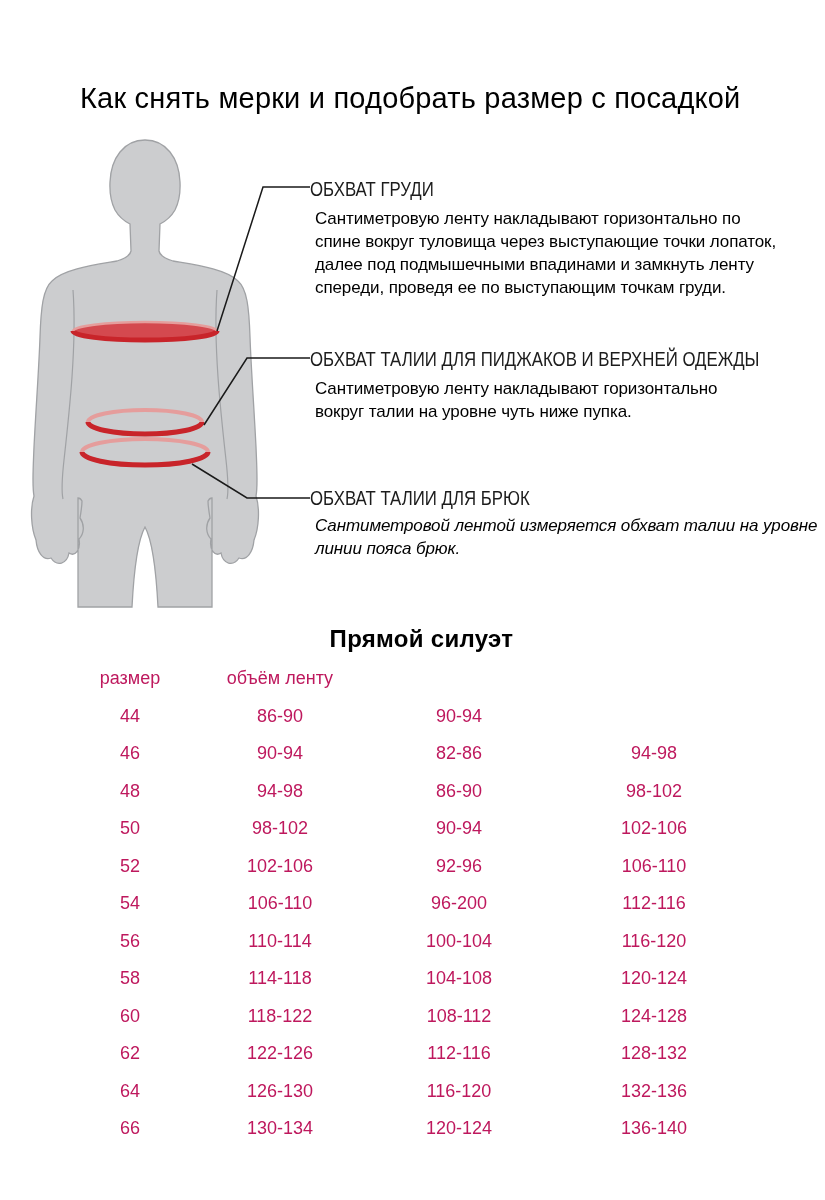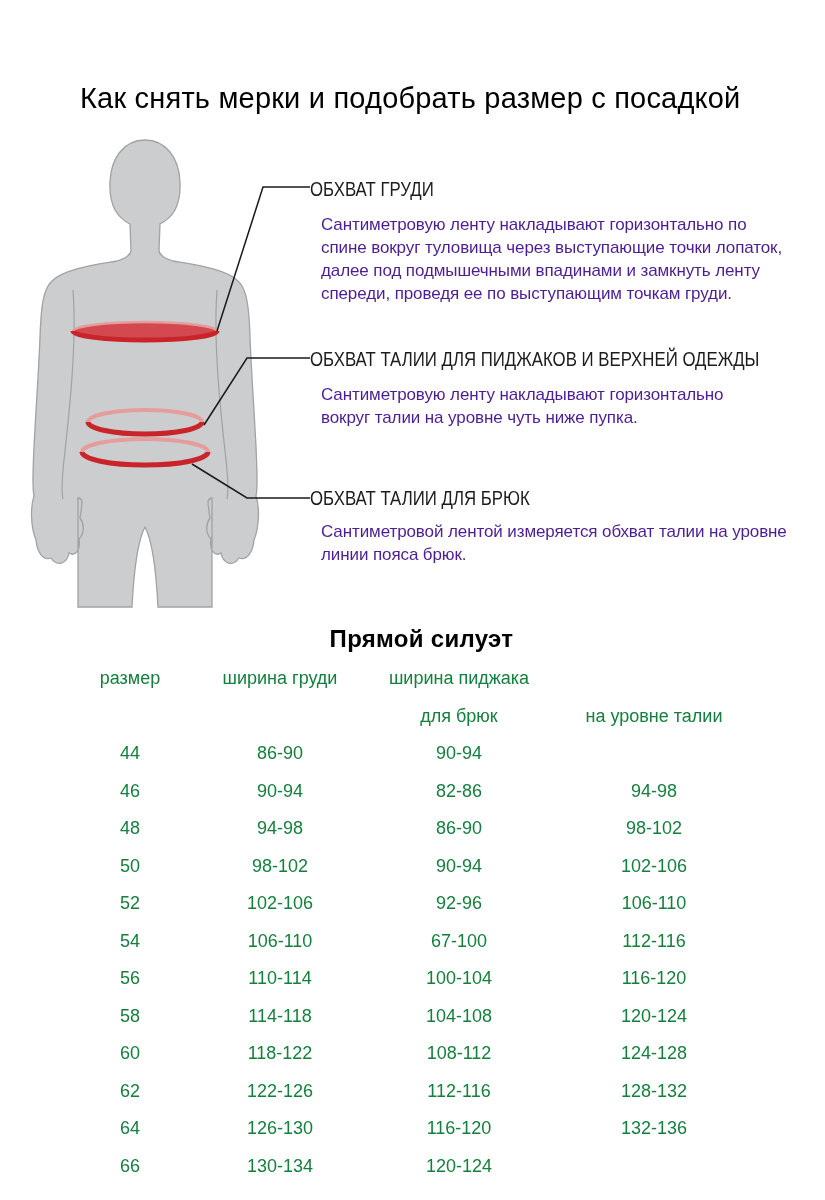--- a/index.html
+++ b/index.html
@@ -16,33 +16,33 @@
   .fig-line{fill:none;stroke:var(--body-outline);stroke-width:1.2;}
   .tape-mid{fill:var(--tape-mid);}
   .tape-dark{fill:none;stroke:var(--tape-red);}
   .tape-light{fill:none;stroke:var(--tape-pink);}
   .leader{fill:none;stroke:var(--leader-line);stroke-width:1.5;}
   .m-heading{
     position:absolute;left:310px;margin:0;font-size:21px;font-weight:400;
     white-space:nowrap;transform:scaleX(.8);transform-origin:left top;color:#1c1c1c;
   }
   .m-desc{
-    position:absolute;left:311px;margin:10px;font-size:17px;line-height:23px;
-    white-space:pre-line;color:#4c1d95;letter-spacing:-0.1px;
+    position:absolute;left:311px;margin:4px;font-size:17px;line-height:23px;
+    white-space:pre-line;color:#000000;letter-spacing:-0.1px;
   }
   .h1-pos{top:177px;} .d1-pos{top:203px;}
   .h2-pos{top:347px;} .d2-pos{top:373px;}
-  .h3-pos{top:486px;} .d3-pos{top:510px;}
+  .h3-pos{top:486px;} .d3-pos{top:510px;font-style:italic;}
   .table-title{
     position:absolute;left:0;top:616px;width:825px;margin:9px;text-align:center;
     font-size:24px;font-weight:700;letter-spacing:.3px;
   }
   .size-table{position:absolute;left:60px;top:660px;width:690px;}
   .trow{display:flex;height:37.5px;align-items:center;}
-  .tcell{text-align:center;font-size:18px;color:#15803d;}
+  .tcell{text-align:center;font-size:18px;color:#be185d;}
   .tcell:nth-child(1){width:140px;}
   .tcell:nth-child(2){width:160px;}
   .tcell:nth-child(3){width:198px;}
   .tcell:nth-child(4){width:192px;}
 </style>
 </head>
 <body>
 
 <div class="page">
 
@@ -129,28 +129,21 @@
 
   <h2 class="m-heading h3-pos">ОБХВАТ ТАЛИИ ДЛЯ БРЮК</h2>
   <p class="m-desc d3-pos">Сантиметровой лентой измеряется обхват талии на уровне
 линии пояса брюк.</p>
 
   <h2 class="table-title">Прямой силуэт</h2>
 
   <div class="size-table">
       <div class="trow">
         <div class="tcell">размер</div>
-        <div class="tcell">ширина груди</div>
-        <div class="tcell">ширина пиджака</div>
-      </div>
-      <div class="trow">
-        <div class="tcell"></div>
-        <div class="tcell"></div>
-        <div class="tcell">для брюк</div>
-        <div class="tcell">на уровне талии</div>
+        <div class="tcell">объём ленту</div>
       </div>
       <div class="trow">
         <div class="tcell">44</div>
         <div class="tcell">86-90</div>
         <div class="tcell">90-94</div>
       </div>
       <div class="trow">
         <div class="tcell">46</div>
         <div class="tcell">90-94</div>
         <div class="tcell">82-86</div>
@@ -170,21 +163,21 @@
       </div>
       <div class="trow">
         <div class="tcell">52</div>
         <div class="tcell">102-106</div>
         <div class="tcell">92-96</div>
         <div class="tcell">106-110</div>
       </div>
       <div class="trow">
         <div class="tcell">54</div>
         <div class="tcell">106-110</div>
-        <div class="tcell">67-100</div>
+        <div class="tcell">96-200</div>
         <div class="tcell">112-116</div>
       </div>
       <div class="trow">
         <div class="tcell">56</div>
         <div class="tcell">110-114</div>
         <div class="tcell">100-104</div>
         <div class="tcell">116-120</div>
       </div>
       <div class="trow">
         <div class="tcell">58</div>
@@ -207,16 +200,17 @@
       <div class="trow">
         <div class="tcell">64</div>
         <div class="tcell">126-130</div>
         <div class="tcell">116-120</div>
         <div class="tcell">132-136</div>
       </div>
       <div class="trow">
         <div class="tcell">66</div>
         <div class="tcell">130-134</div>
         <div class="tcell">120-124</div>
+        <div class="tcell">136-140</div>
       </div>
     </div>
 
 </div>
 
 </body></html>

